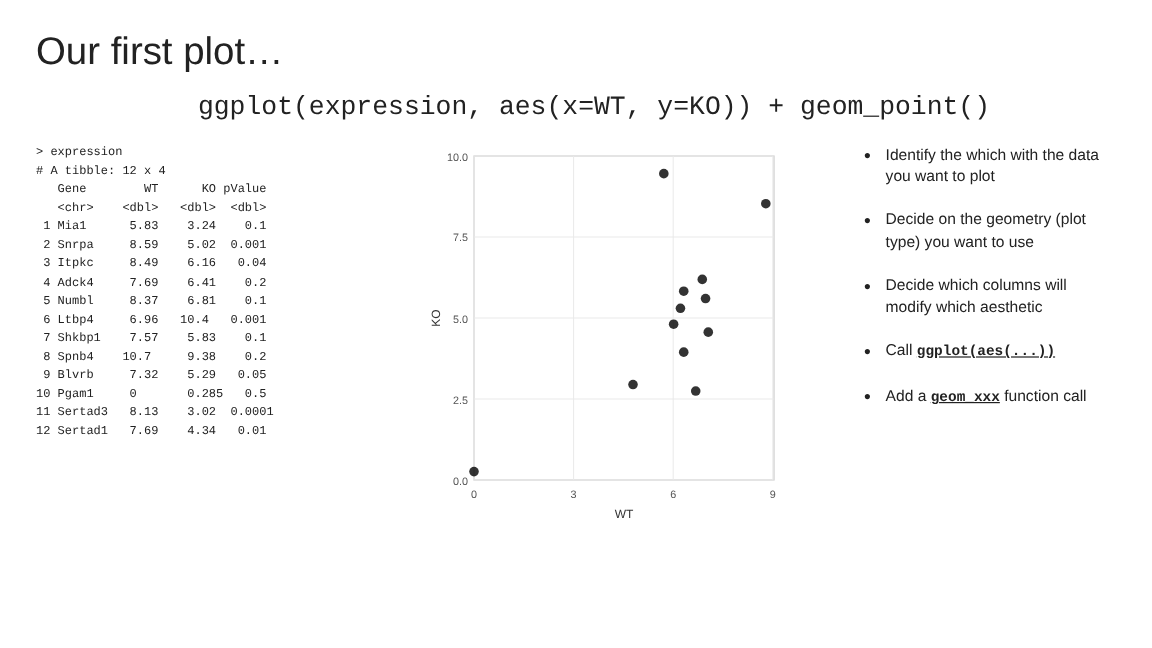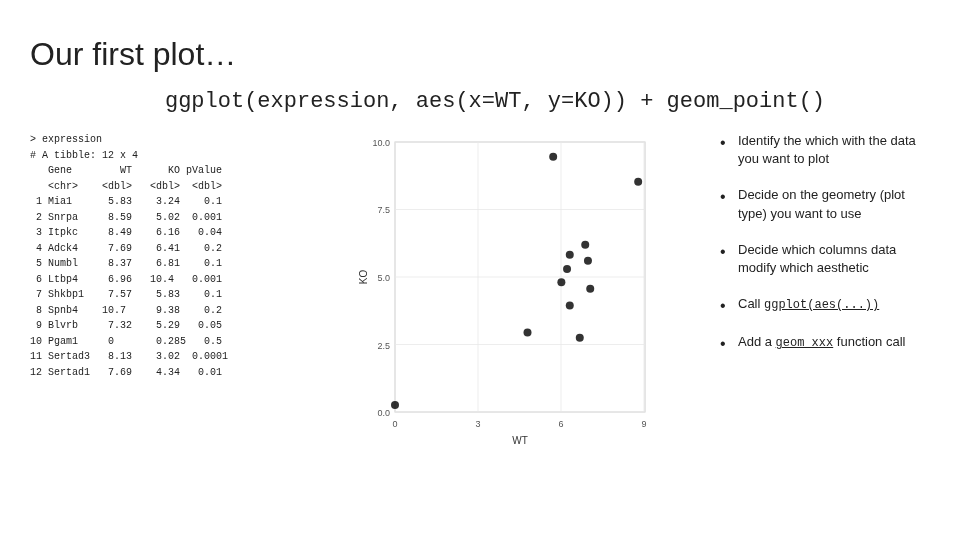--- a/index.html
+++ b/index.html
@@ -7,21 +7,21 @@
       width: 960px;
       height: 540px;
       background: #ffffff;
       font-family: Arial, sans-serif;
       overflow: hidden;
     }
 
     .page {
       width: 960px;
       height: 540px;
-      padding: 36px 30px;
+      padding: 24px 30px;
       position: relative;
     }
 
     .main-title {
       font-size: 32px;
       font-weight: 300;
       color: #222;
       margin-bottom: 16px;
       font-family: Arial, sans-serif;
     }
@@ -95,20 +95,21 @@
 
     .bullet-text {
       font-size: 13px;
       line-height: 1.4;
     }
 
     .bullet-text code {
       font-family: 'Courier New', monospace;
       font-size: 12px;
       text-decoration: underline;
+      font-weight: bold;
     }
   </style>
 </head>
 <body>
 
 <div class="page">
 
   <h1 class="main-title">Our first plot…</h1>
 
   <div class="code-heading">ggplot(expression, aes(x=WT, y=KO)) + geom_point()</div>
@@ -185,21 +186,21 @@
       <div class="bullet-item">
         <span class="bullet-dot">•</span>
         <span class="bullet-text">Identify the which with the data you want to plot</span>
       </div>
       <div class="bullet-item">
         <span class="bullet-dot">•</span>
         <span class="bullet-text">Decide on the geometry (plot type) you want to use</span>
       </div>
       <div class="bullet-item">
         <span class="bullet-dot">•</span>
-        <span class="bullet-text">Decide which columns data modify which aesthetic</span>
+        <span class="bullet-text">Decide which columns will modify which aesthetic</span>
       </div>
       <div class="bullet-item">
         <span class="bullet-dot">•</span>
         <span class="bullet-text">Call <code>ggplot(aes(...))</code></span>
       </div>
       <div class="bullet-item">
         <span class="bullet-dot">•</span>
         <span class="bullet-text">Add a <code>geom_xxx</code> function call</span>
       </div>
     </div>

